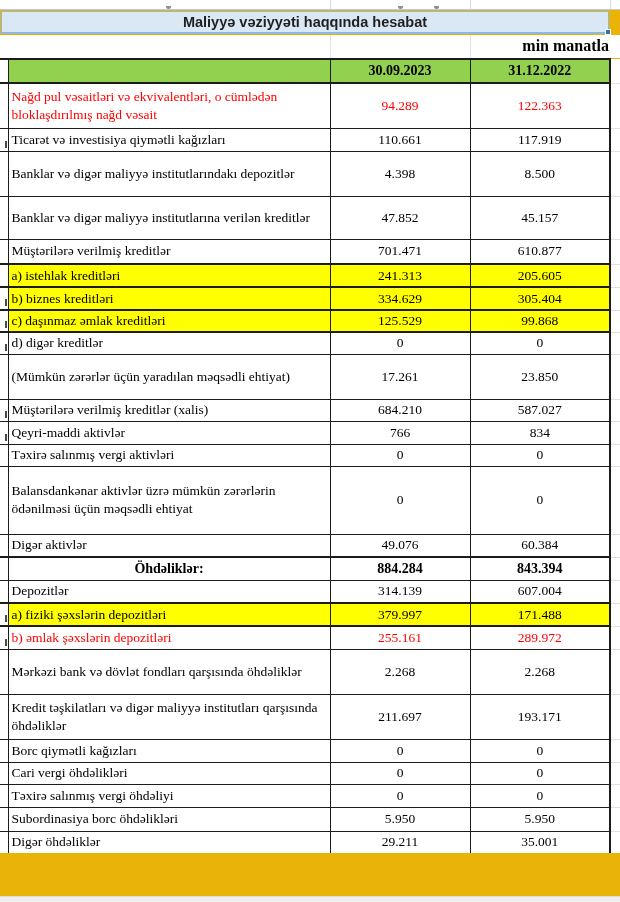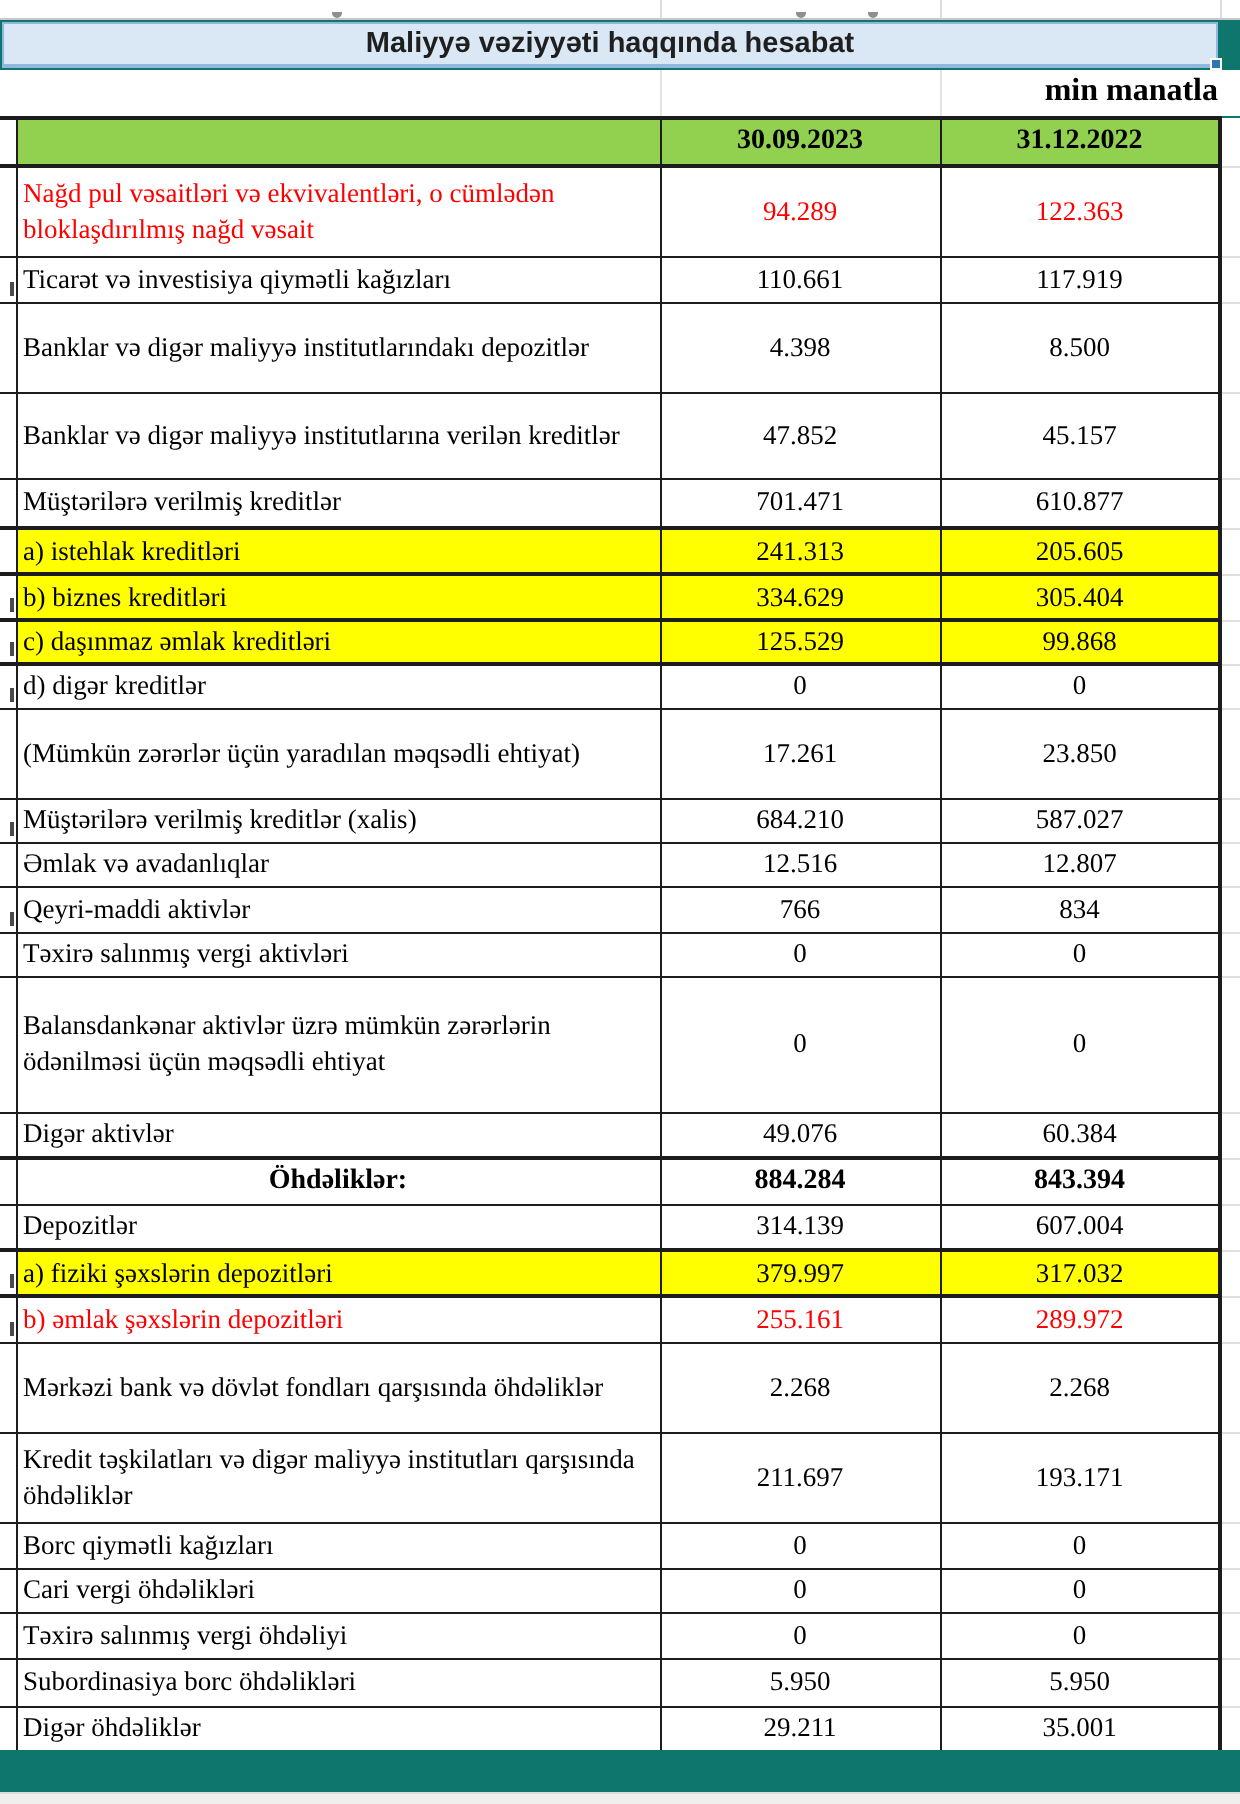--- a/index.html
+++ b/index.html
@@ -1,18 +1,18 @@
 <!DOCTYPE html>
 <html style="--header-green: #92D050; --highlight-yellow: #FFFF00; --alert-red: #FF0000; --title-fill: #DAE8F5; --title-border: #8FB8DE; --selection-handle: #2E75B6;"><head>
 <meta charset="utf-8">
 <style>
   * { margin:0; padding:0; box-sizing:border-box; }
   html,body { width:620px; height:902px; background:#fff; }
   .screen {
-    position:relative; width:620px; height:902px; overflow:hidden; background:#0f766e;
+    position:relative; width:620px; height:902px; overflow:hidden; background:#eab308;
     font-family:"Liberation Serif","DejaVu Serif",serif; color:#000;
   }
 
   
   .clip-row { position:absolute; top:0; left:0; width:620px; height:10px; background:#fff; border-bottom:1px solid #c8c8c8; }
   .clip-row .vg { position:absolute; top:0; bottom:0; width:1px; background:#dcdcdc; }
   .frag { position:absolute; bottom:0; width:5px; height:3px; background:#8f8f8f; border-radius:0 0 3px 3px; }
 
   
   .title-cell {
@@ -186,27 +186,20 @@
         </tr>
         <tr class="r-plain" style="height: 22px;">
           <td class="strip">
             <span class="clipmark"></span>
           </td>
           <td class="lbl">Müştərilərə verilmiş kreditlər (xalis)</td>
           <td class="val">684.210</td>
           <td class="val v2">587.027</td>
           <td class="rpad"></td>
         </tr>
-        <tr class="r-plain" style="height: 22px;">
-          <td class="strip"></td>
-          <td class="lbl">Əmlak və avadanlıqlar</td>
-          <td class="val">12.516</td>
-          <td class="val v2">12.807</td>
-          <td class="rpad"></td>
-        </tr>
         <tr class="r-plain" style="height: 23px;">
           <td class="strip">
             <span class="clipmark"></span>
           </td>
           <td class="lbl">Qeyri-maddi aktivlər</td>
           <td class="val">766</td>
           <td class="val v2">834</td>
           <td class="rpad"></td>
         </tr>
         <tr class="r-plain" style="height: 22px;">
@@ -243,21 +236,21 @@
           <td class="val">314.139</td>
           <td class="val v2">607.004</td>
           <td class="rpad"></td>
         </tr>
         <tr class="r-yellow" style="height: 23px;">
           <td class="strip">
             <span class="clipmark"></span>
           </td>
           <td class="lbl">a) fiziki şəxslərin depozitləri</td>
           <td class="val">379.997</td>
-          <td class="val v2">317.032</td>
+          <td class="val v2">171.488</td>
           <td class="rpad"></td>
         </tr>
         <tr class="r-red" style="height: 23px;">
           <td class="strip">
             <span class="clipmark"></span>
           </td>
           <td class="lbl">b) əmlak şəxslərin depozitləri</td>
           <td class="val">255.161</td>
           <td class="val v2">289.972</td>
           <td class="rpad"></td>

